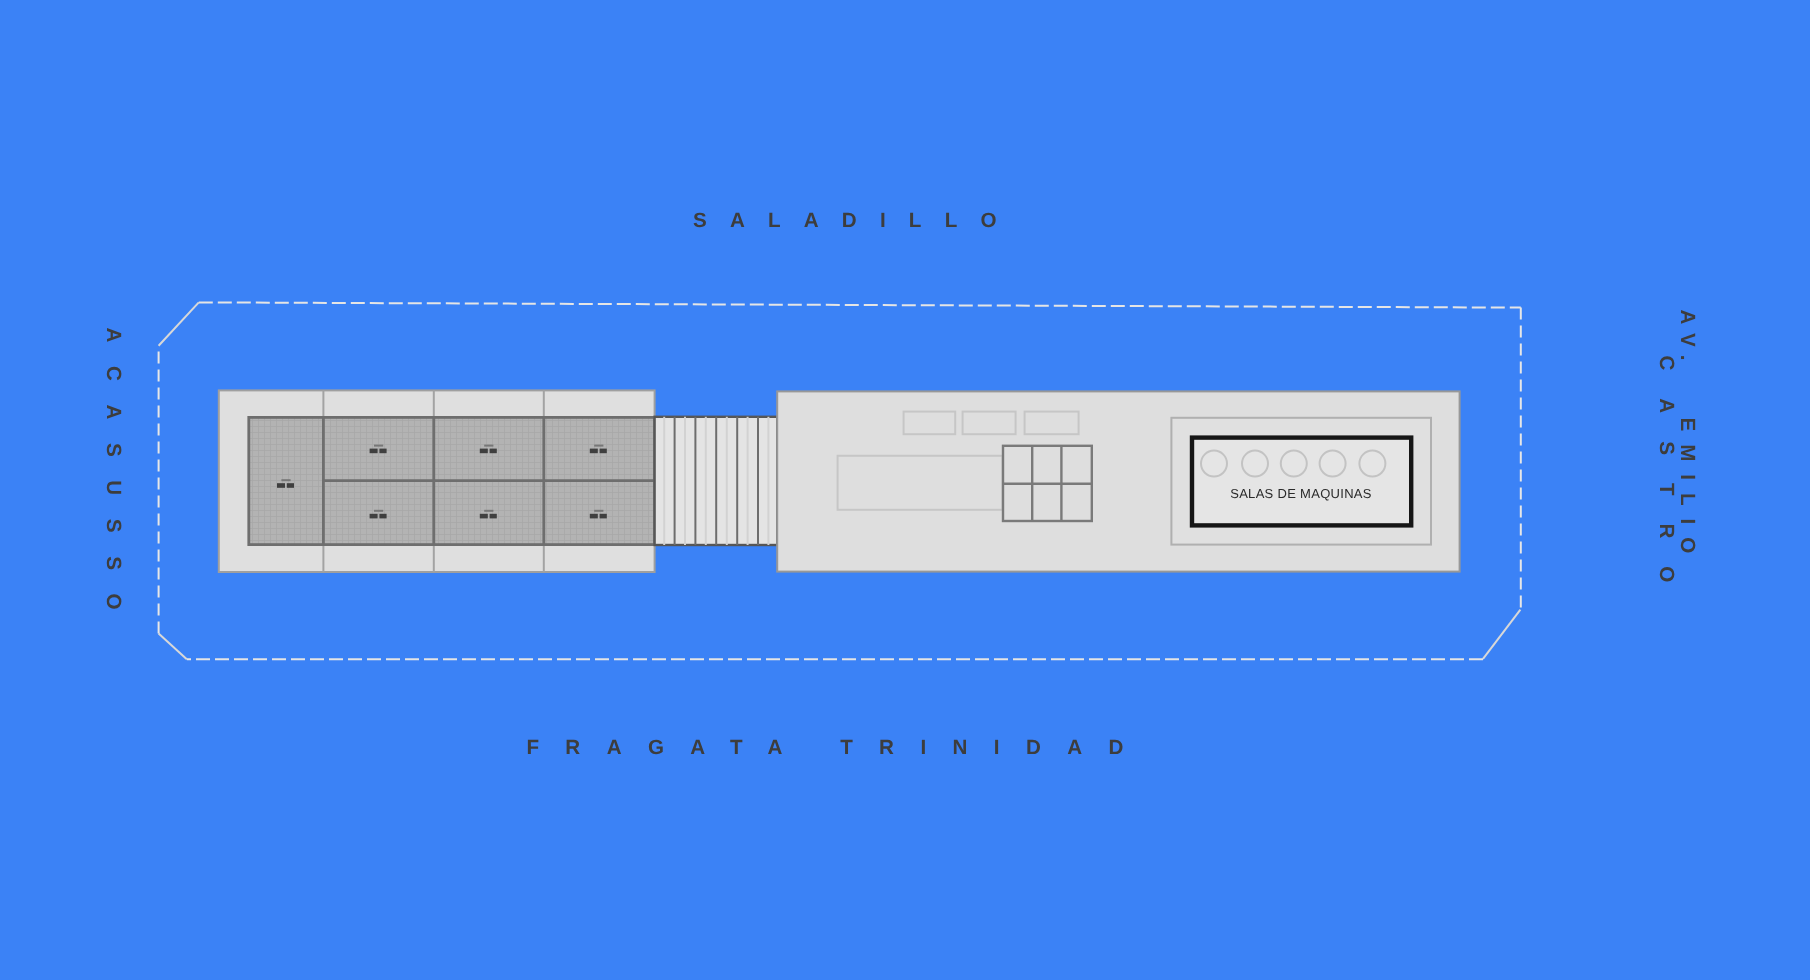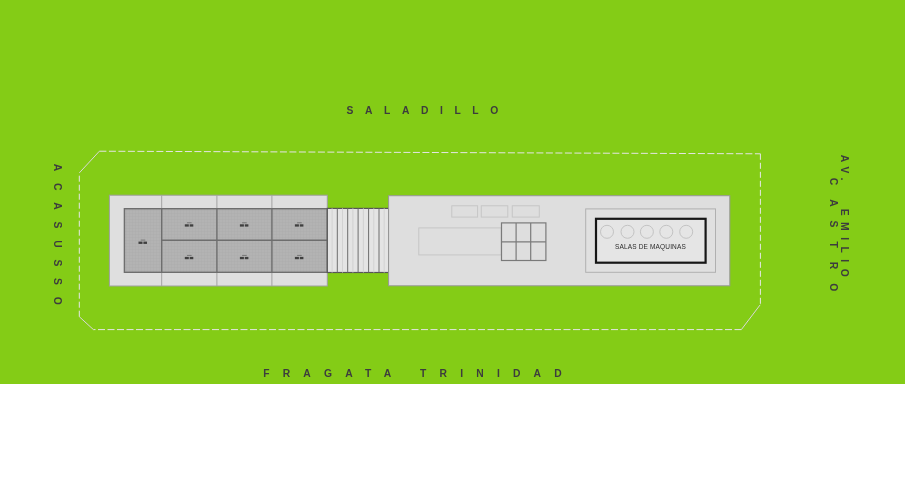--- a/index.html
+++ b/index.html
@@ -1,16 +1,16 @@
 <!DOCTYPE html>
 <html><head>
 <meta charset="utf-8">
 <style>
   html,body{margin:0;padding:0;background:#ffffff;}
-  .page{position:relative;width:905px;height:384px;background:#84cc16;overflow:hidden;
+  .page{position:relative;width:905px;height:490px;background:#3b82f6;overflow:hidden;
         font-family:"Liberation Sans", sans-serif;}
   svg{display:block;}
   text{font-family:"Liberation Sans", sans-serif;}
 </style>
 </head>
 <body>
 <div class="page">
 <svg width="905" height="490" viewBox="0 0 905 490" style="opacity:.999">
   <defs>
     <pattern id="hatch" width="3" height="3" patternUnits="userSpaceOnUse">

